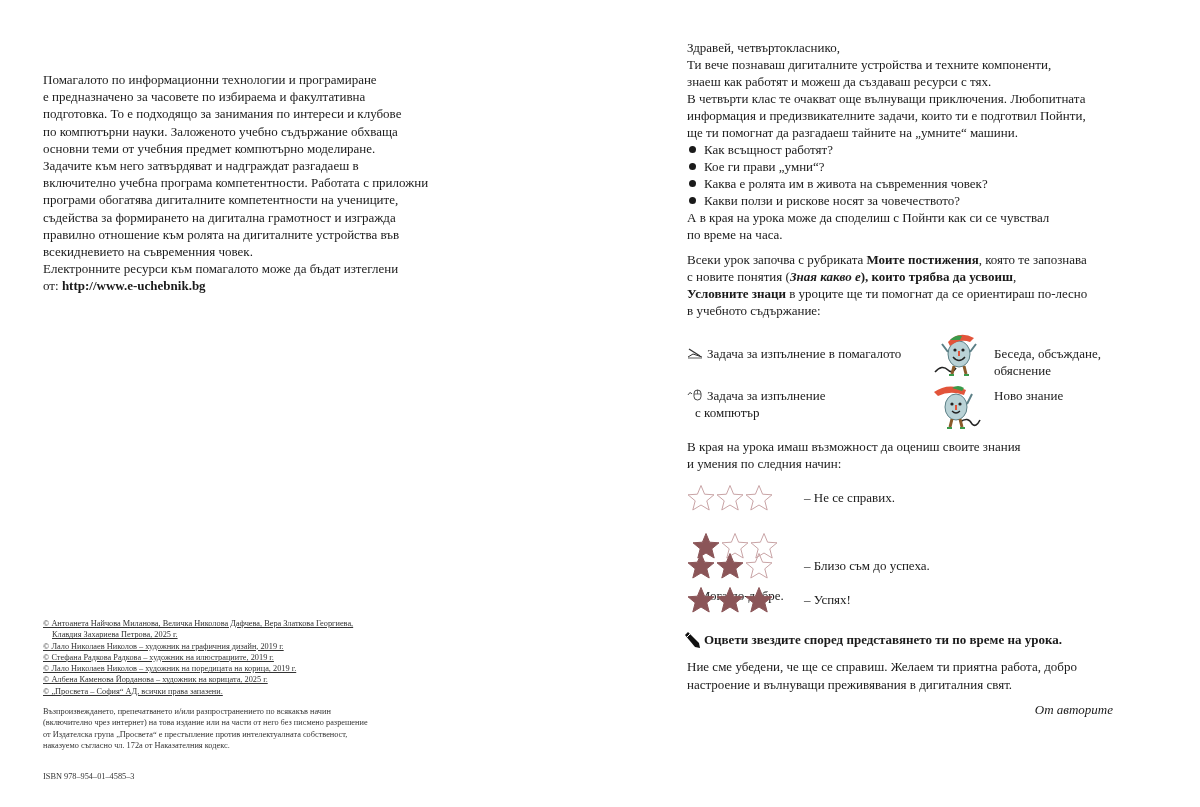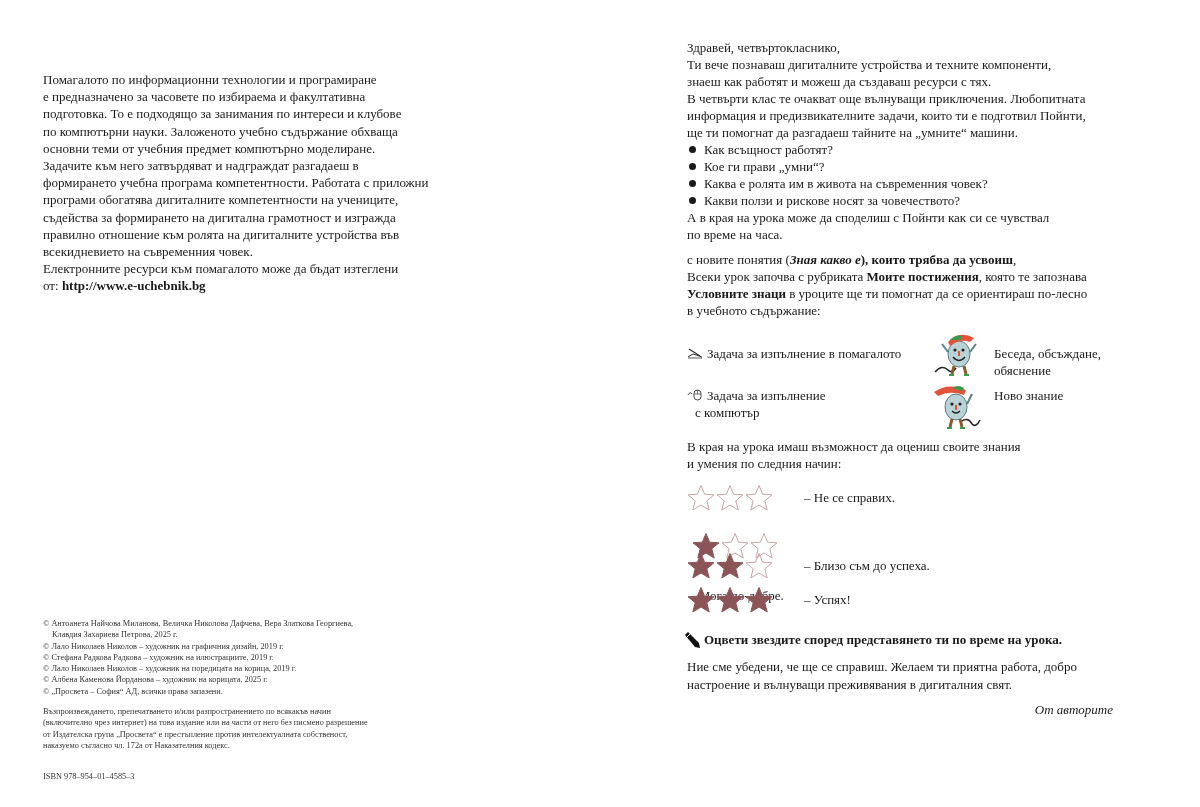--- a/index.html
+++ b/index.html
@@ -8,21 +8,21 @@
   .page { position:absolute; top:16px; height:657px;margin-top:14px; }
   .left { left:0; width:600px; }
 
   .intro { position:absolute; left:43px; top:41px; width:400px;
            font-size:13px; line-height:17.2px; }
   .intro p { margin:0; }
   .bold { font-weight:bold; }
 
   .copyright { position:absolute; left:43px; top:588px; width:380px;
                font-size:8.3px; line-height:11.3px; color:#333; }
-  .copyright div { white-space:nowrap; }
+  .copyright div { white-space:nowrap;text-decoration:underline; }
   .copyright .indent { padding-left:9px; }
   .legal { position:absolute; left:43px; top:676px; width:380px;
            font-size:8.3px; line-height:11.3px; color:#333; }
   .legal div { white-space:nowrap; }
   .isbn { position:absolute; left:43px; top:742px; font-size:8.3px; color:#333; }
 
   .rtext { position:absolute; left:687px; width:440px; font-size:13px; line-height:17px; }
   .rtext div { white-space:nowrap; }
   .bullet { display:flex; align-items:center; }
   .bullet .dot { width:7px; height:7px; border-radius:50%; background:#1a1a1a; margin:0 8px 0 2px; display:inline-block; }
@@ -47,21 +47,21 @@
 <body>
 
 <div class="page left">
   <div class="intro">
     <p>Помагалото по информационни технологии и програмиране</p>
     <p>е предназначено за часовете по избираема и факултативна</p>
     <p>подготовка. То е подходящо за занимания по интереси и клубове</p>
     <p>по компютърни науки. Заложеното учебно съдържание обхваща</p>
     <p>основни теми от учебния предмет компютърно моделиране.</p>
     <p>Задачите към него затвърдяват и надграждат разгадаеш в</p>
-    <p>формирането учебна програма компетентности. Работата с приложни</p>
+    <p>включително учебна програма компетентности. Работата с приложни</p>
     <p>програми обогатява дигиталните компетентности на учениците,</p>
     <p>съдейства за формирането на дигитална грамотност и изгражда</p>
     <p>правилно отношение към ролята на дигиталните устройства във</p>
     <p>всекидневието на съвременния човек.</p>
     <p>Електронните ресурси към помагалото може да бъдат изтеглени</p>
     <p><span>от: </span><span class="bold">http://www.e-uchebnik.bg</span></p>
   </div>
 
   <div class="copyright">
     <div>© Антоанета Найчова Миланова, Величка Николова Дафчева, Вера Златкова Георгиева,</div>
@@ -105,22 +105,22 @@
       </div>
     <div class="bullet">
         <span class="dot"></span>
         <span>Какви ползи и рискове носят за човечеството?</span>
       </div>
     <div>А в края на урока може да споделиш с Пойнти как си се чувствал</div>
     <div>по време на часа.</div>
   </div>
 
   <div class="rtext" style="top:251px;">
+    <div><span>Всеки урок започва с рубриката </span><b>Моите постижения</b><span>, която те запознава</span></div>
     <div><span>с новите понятия (</span><b><i>Зная какво е</i></b><b>), които трябва да усвоиш</b><span>,</span></div>
-    <div><span>Всеки урок започва с рубриката </span><b>Моите постижения</b><span>, която те запознава</span></div>
     <div><b>Условните знаци</b><span> в уроците ще ти помогнат да се ориентираш по-лесно</span></div>
     <div>в учебното съдържание:</div>
   </div>
 
   <div class="sign-row" style="top:345px;">
     <svg class="sign-icon" viewBox="0 0 16 12">
       <path d="M1 10 L6 7 L15 10" fill="none" stroke="#333" stroke-width="1"></path>
       <path d="M2 2 L13 9" stroke="#333" stroke-width="1.3"></path>
       <path d="M1 11 L15 11" stroke="#333" stroke-width="0.8"></path>
     </svg><span>Задача за изпълнение в помагалото</span>

